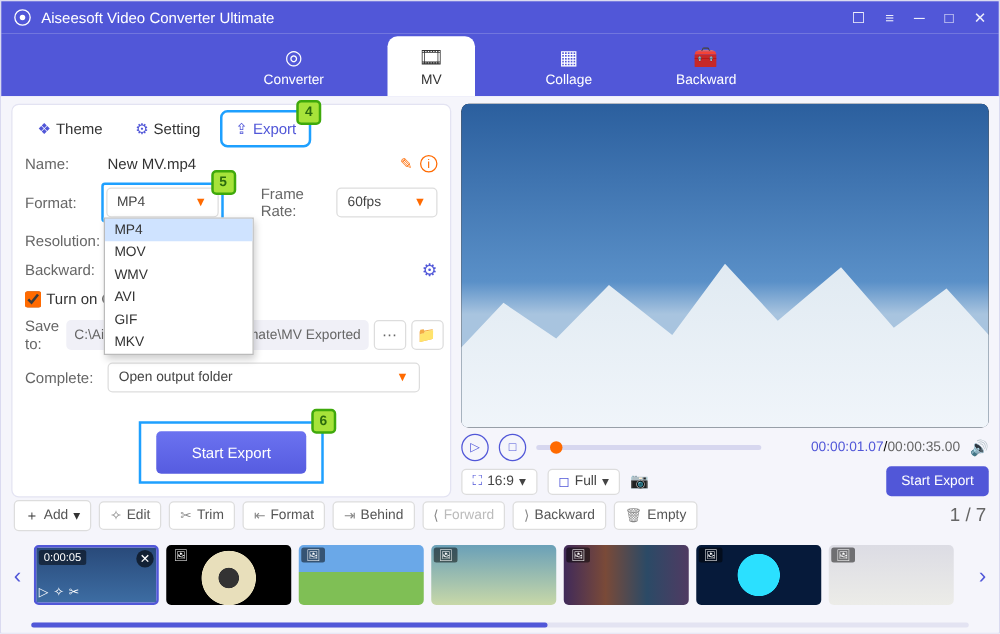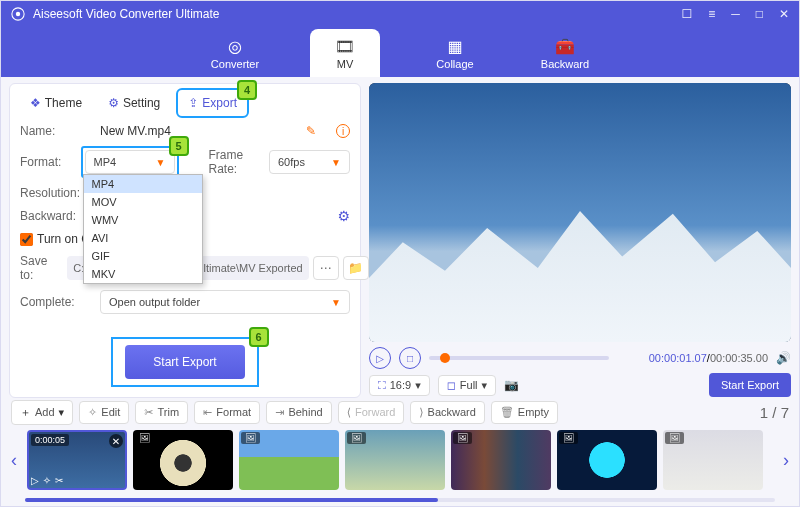--- a/index.html
+++ b/index.html
@@ -15,21 +15,21 @@
   .top-tab.active { background:#fff; color:#333; border-radius: 8px 8px 0 0; }
   .top-tab .ico { font-size:16px; margin-bottom:2px; }
   .content { flex:1; display:flex; flex-direction:column; background:#f5f5fb; }
   .work-row { display:flex; flex:1; padding: 6px 8px 0 8px; gap: 8px; }
   .left-pane { width: 352px; background:#fff; border-radius:6px; border:1px solid #e3e3f2; padding:4px 10px 10px 10px; display:flex; flex-direction:column; }
   .sub-tabs { display:flex; gap: 6px; margin-bottom:6px; }
   .sub-tab { display:flex; align-items:center; gap:4px; padding:6px 10px; border-radius:6px; color:#333; background:#fff; cursor:pointer; }
   .sub-tab .sico { color:#5157d8; }
   .sub-tab.export { border:2px solid #1ea0ff; color:#5157d8; position:relative; }
   .callout { position:absolute; top:-10px; right:-10px; width:20px; height:20px; background:#a7e33a; border:2px solid #3fa90b; border-radius:4px; display:flex; align-items:center; justify-content:center; font-weight:bold; color:#2b6b0e; font-size:11px; }
-  .form-row { display:flex; align-items:center; margin-bottom:8px; font-size:12px; color:#666; gap:20px; }
+  .form-row { display:flex; align-items:center; margin-bottom:8px; font-size:12px; color:#666; gap:6px; }
   .form-row > label { width:60px; color:#666; }
   .name-input { flex:1; border:none; color:#333; font-size:12px; outline:none; }
   .edit-ico { color:#ff6a00; cursor:pointer; }
   .info-ico { color:#ff6a00; border:1px solid #ff6a00; border-radius:50%; width:14px; height:14px; display:inline-flex; align-items:center; justify-content:center; font-size:10px; cursor:pointer; }
   .select { display:flex; align-items:center; justify-content:space-between; padding:4px 8px; border:1px solid #ddd; border-radius:4px; background:#fff; width:90px; height:24px; font-size:11px; color:#444; cursor:pointer; }
   .select .arrow { color:#ff6a00; font-size:10px; }
   .row-grid { display:flex; align-items:center; gap:8px; }
   .dropdown-open { position: relative; }
   .dropdown-wrap { border:2px solid #1ea0ff; padding:2px; border-radius:3px; position:relative; }
   .dropdown-panel { position:absolute; top:26px; left:0; width:120px; background:#fff; border:1px solid #bbb; box-shadow:2px 3px 6px rgba(0,0,0,.2); z-index:10; }
@@ -63,21 +63,21 @@
   .start-export-right { margin-left:auto; background:#5157d8; color:#fff; border:none; padding:6px 12px; border-radius:4px; font-size:11px; cursor:pointer; }
   .bottom-toolbar { height:28px; display:flex; align-items:center; gap:6px; padding: 2px 10px; }
   .tbtn { display:inline-flex; align-items:center; gap:4px; padding:4px 8px; border:1px solid #ddd; border-radius:4px; background:#fff; color:#555; font-size:11px; cursor:pointer; }
   .tbtn .ti { color:#888; }
   .tbtn.disabled { color:#bbb; cursor:default; }
   .tbtn.add .ti { color:#333; }
   .page-ind { margin-left:auto; color:#666; font-size:15px;text-align:center; }
   .thumbs-row { height:72px; display:flex; align-items:center; padding:0 6px 4px 6px; gap:6px; position:relative; }
   .nav-arrow { width:14px; color:#5157d8; font-size:18px; cursor:pointer; display:flex; align-items:center; justify-content:center; }
   .thumbs { flex:1; display:flex; gap:6px; overflow:hidden; }
-  .thumb { width:100px; height:60px; border-radius:4px; position:relative; background:#888; overflow:hidden; cursor:pointer; }
+  .thumb { width:100px; height:48px; border-radius:4px; position:relative; background:#888; overflow:hidden; cursor:pointer; }
   .thumb .badge { position:absolute; top:2px; left:2px; background:rgba(0,0,0,.5); color:#fff; padding:1px 4px; border-radius:2px; font-size:9px; display:flex; align-items:center; gap:2px; }
   .thumb.t0 { border:2px solid #5157d8; background:linear-gradient(#294a7a,#3d6da3); }
   .thumb.t0 .dur { position:absolute; top:2px; left:2px; font-size:9px; color:#fff; background:rgba(0,0,0,.5); padding:1px 4px; border-radius:2px;}
   .thumb.t0 .close { position:absolute; top:2px; right:2px; width:14px; height:14px; border-radius:50%; background:rgba(0,0,0,.6); color:#fff; display:flex; align-items:center; justify-content:center; font-size:10px;}
   .thumb.t0 .ctrls { position:absolute; bottom:2px; left:2px; right:2px; display:flex; gap:4px; color:#fff; font-size:10px;}
   .thumb.t1 { background:radial-gradient(circle at 50% 55%, #333 0 14%, #e8dfbb 15% 38%, #000 39% 100%); }
   .thumb.t2 { background:linear-gradient(#6aa8e8 0 45%, #7fbf55 45% 100%); }
   .thumb.t3 { background:linear-gradient(#6aa0b8,#c8d8a8); }
   .thumb.t4 { background:linear-gradient(90deg,#402a5a,#7a4a38,#2b4a66,#503a62); }
   .thumb.t5 { background:radial-gradient(circle at 50% 50%, #2be0ff 0 30%, #061a3a 31% 100%); }

